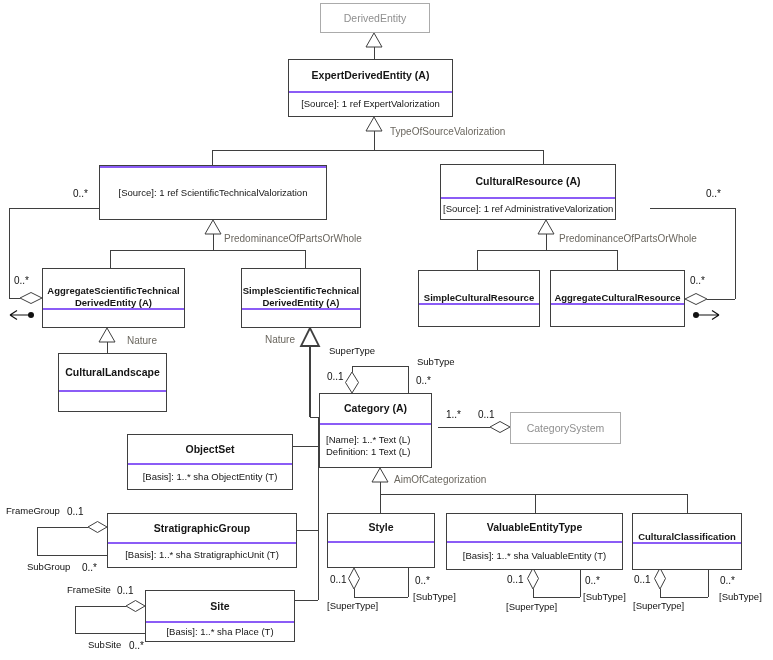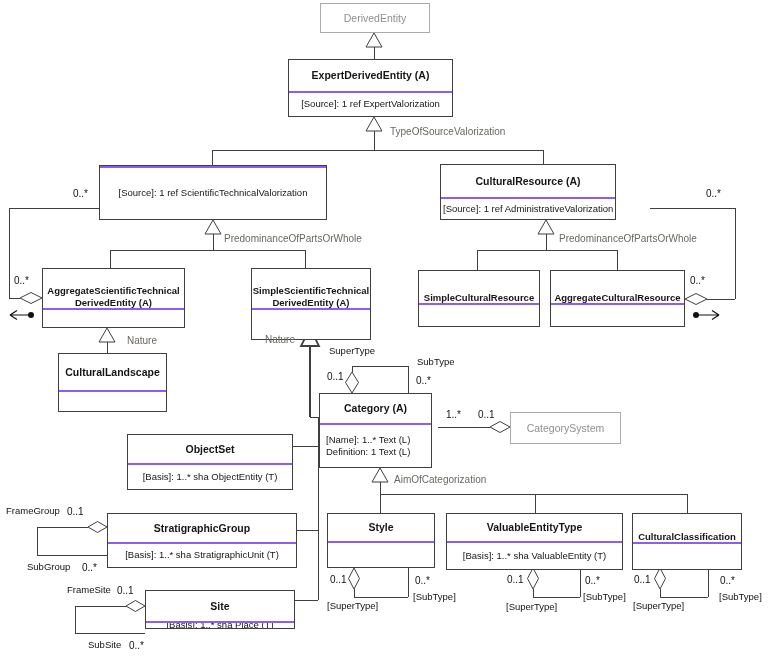--- a/index.html
+++ b/index.html
@@ -150,21 +150,21 @@
   </div>
 
   <div class="cls" style="left:42px;top:268px;width:143px;height:60px">
     <div class="cls-title t95" style="height:39px">
       <span>AggregateScientificTechnical</span>
       <span>DerivedEntity (A)</span>
     </div>
     <div class="cls-attrs"></div>
   </div>
 
-  <div class="cls" style="left:251px;top:268px;width:120px;height:72px">
+  <div class="cls" style="left:241px;top:268px;width:120px;height:60px">
     <div class="cls-title t95" style="height:39px">
       <span>SimpleScientificTechnical</span>
       <span>DerivedEntity (A)</span>
     </div>
     <div class="cls-attrs"></div>
   </div>
 
   <div class="cls" style="left:418px;top:270px;width:122px;height:57px">
     <div class="cls-title t95" style="height:32px">
         <span>SimpleCulturalResource</span>
@@ -213,21 +213,21 @@
 
   <div class="cls" style="left:107px;top:513px;width:190px;height:55px">
     <div class="cls-title" style="height:28px">
         <span>StratigraphicGroup</span>
       </div>
     <div class="cls-attrs">
         <span>[Basis]: 1..* sha StratigraphicUnit (T)</span>
       </div>
   </div>
 
-  <div class="cls" style="left:145px;top:590px;width:150px;height:39px">
+  <div class="cls" style="left:145px;top:590px;width:150px;height:52px">
     <div class="cls-title" style="height:30px">
         <span>Site</span>
       </div>
     <div class="cls-attrs">
         <span>[Basis]: 1..* sha Place (T)</span>
       </div>
   </div>
 
   <div class="cls" style="left:327px;top:513px;width:108px;height:55px">
     <div class="cls-title" style="height:27px">

